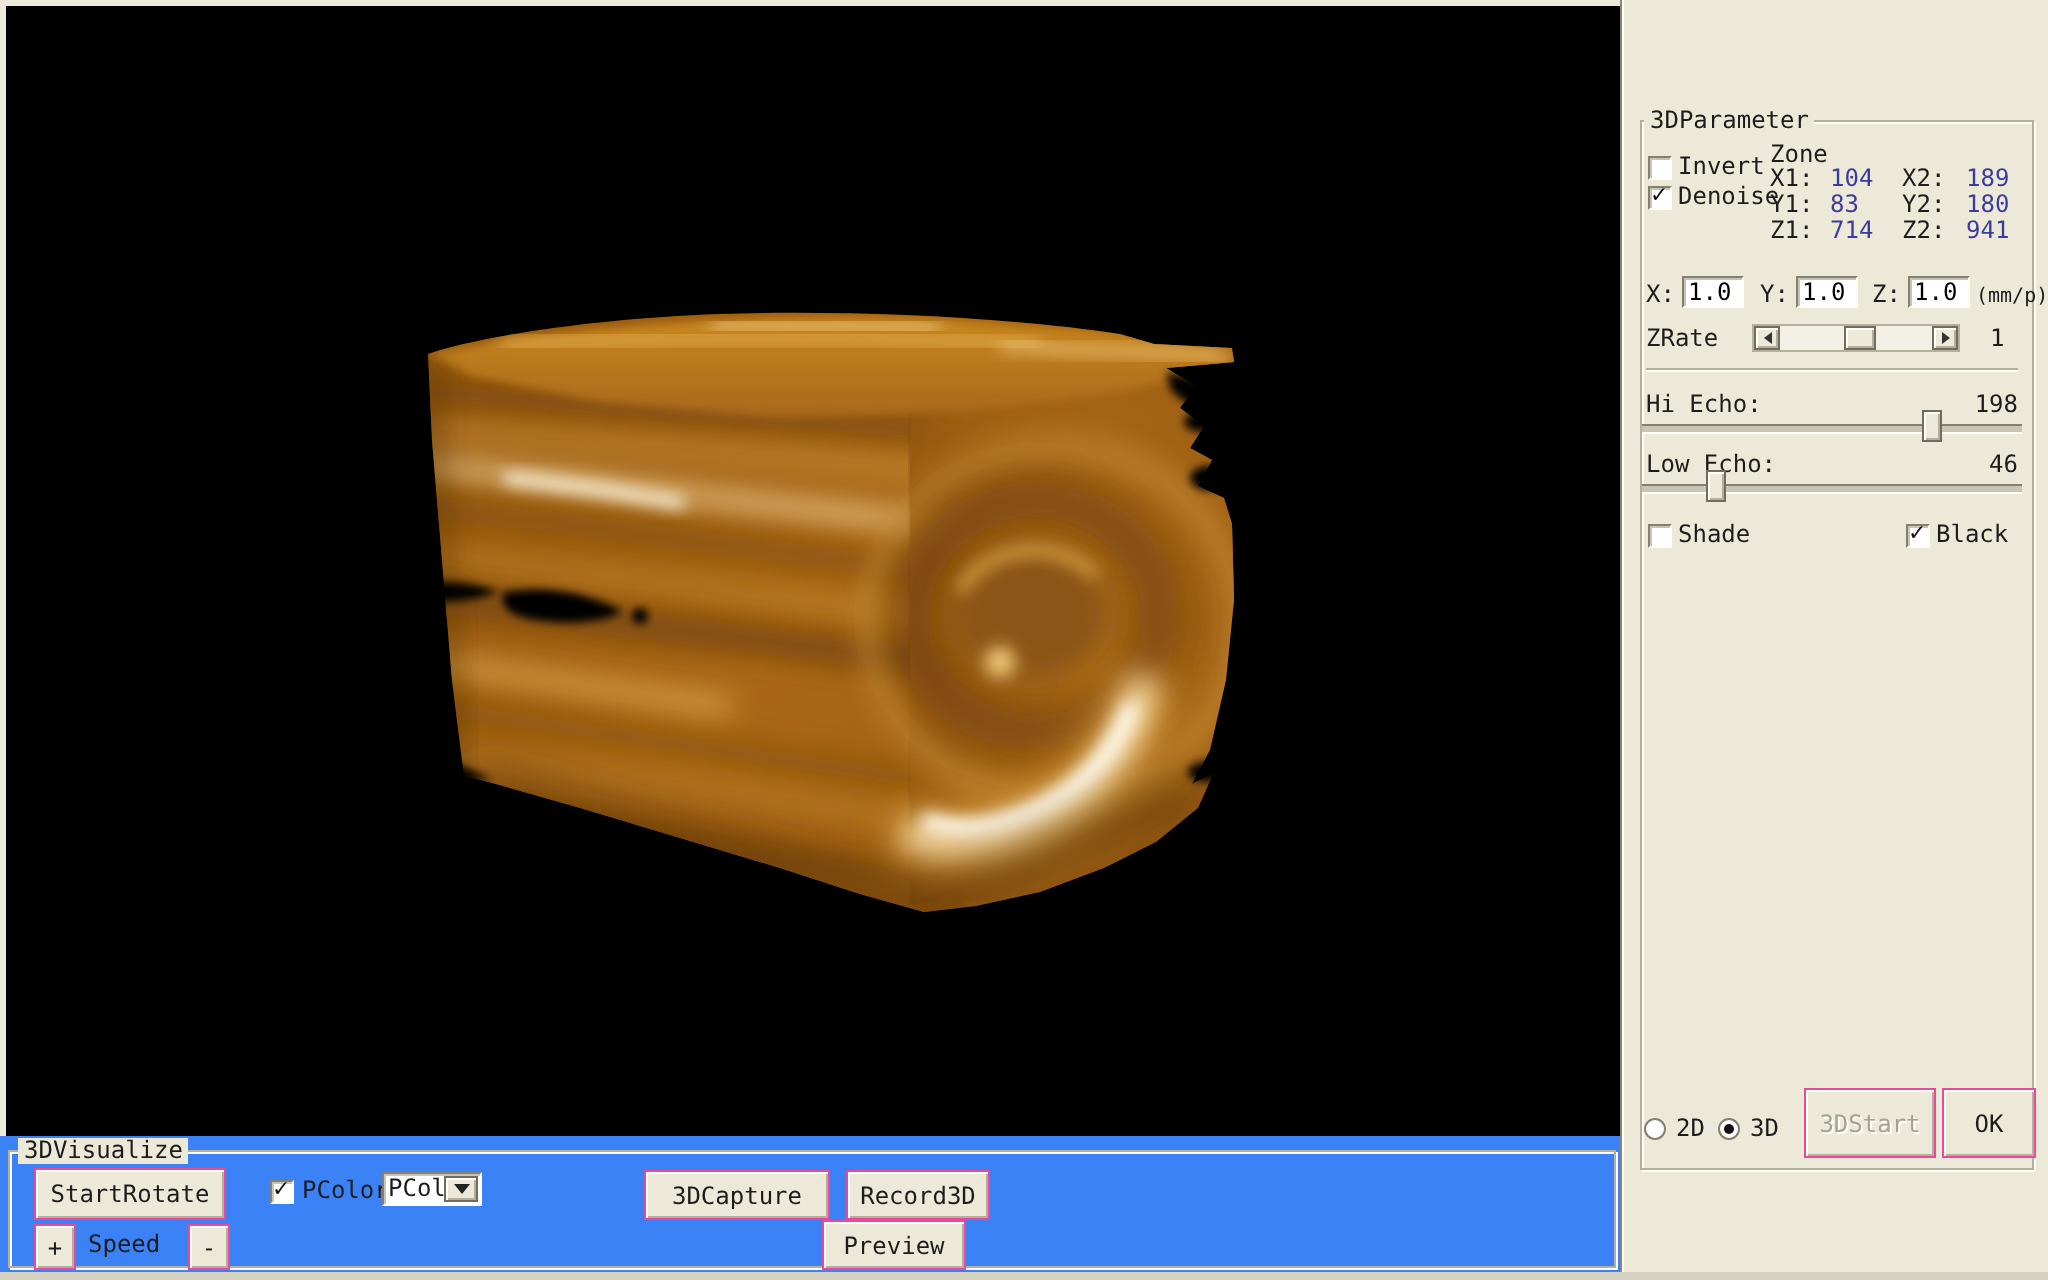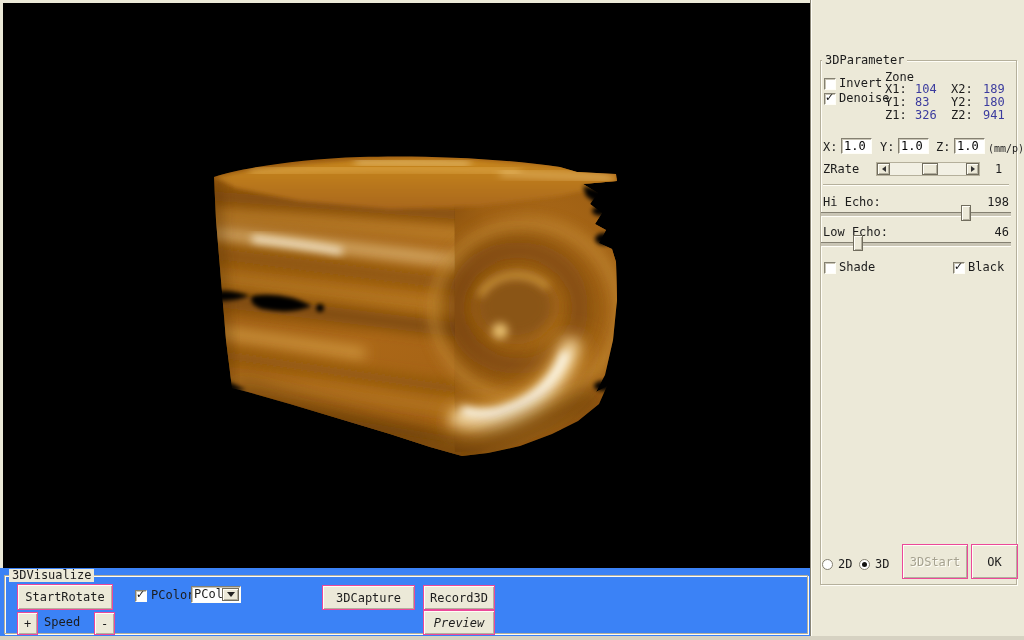--- a/index.html
+++ b/index.html
@@ -155,21 +155,21 @@
     <div class="lbl" style="left:28px;top:92px;">Denoise</div>
 
     <div class="lbl" style="left:74px;top:71px;">Zone</div>
     <div class="lbl" style="left:74px;top:83px;">
       <span style="display:inline-block;width:30px;">X1:</span><span class="val-blue" style="display:inline-block;width:36px;">104</span><span style="display:inline-block;width:32px;">X2:</span><span class="val-blue">189</span>
     </div>
     <div class="lbl" style="left:74px;top:96px;">
       <span style="display:inline-block;width:30px;">Y1:</span><span class="val-blue" style="display:inline-block;width:36px;">83</span><span style="display:inline-block;width:32px;">Y2:</span><span class="val-blue">180</span>
     </div>
     <div class="lbl" style="left:74px;top:109px;">
-      <span style="display:inline-block;width:30px;">Z1:</span><span class="val-blue" style="display:inline-block;width:36px;">326</span><span style="display:inline-block;width:32px;">Z2:</span><span class="val-blue">941</span>
+      <span style="display:inline-block;width:30px;">Z1:</span><span class="val-blue" style="display:inline-block;width:36px;">714</span><span style="display:inline-block;width:32px;">Z2:</span><span class="val-blue">941</span>
     </div>
 
     <div class="lbl" style="left:12px;top:141px;">X:</div>
     <input class="tb" style="left: 30px; top: 138px; width: 31px; height: 16px;" value="1.0">
     <div class="lbl" style="left:69px;top:141px;">Y:</div>
     <input class="tb" style="left: 87px; top: 138px; width: 31px; height: 16px;" value="1.0">
     <div class="lbl" style="left:125px;top:141px;">Z:</div>
     <input class="tb" style="left: 143px; top: 138px; width: 31px; height: 16px;" value="1.0">
     <div class="lbl small" style="left:177px;top:142px;">(mm/p)</div>
 
@@ -221,21 +221,21 @@
 
     <span class="cb on" style="left:135px;top:22px;"></span>
     <div class="lbl" style="left:151px;top:21px;">PColor</div>
     <div class="tb" style="left:191px;top:18px;width:50px;height:17px;">
       <span>PColor</span>
       <span class="combo-arrow"></span>
     </div>
 
     <div class="btn" style="left:322px;top:17px;width:91px;height:23px;">3DCapture</div>
     <div class="btn" style="left:423px;top:17px;width:70px;height:23px;">Record3D</div>
-    <div class="btn" style="left:423px;top:42px;width:70px;height:23px;font-style:italic;">Preview</div>
+    <div class="btn" style="left:411px;top:42px;width:70px;height:23px;">Preview</div>
 
     <div class="btn" style="left:17px;top:44px;width:19px;height:21px;">+</div>
     <div class="lbl" style="left:44px;top:48px;">Speed</div>
     <div class="btn" style="left:94px;top:44px;width:19px;height:21px;">-</div>
   </div>
 
   <div class="bottom-strip"></div>
 </div>
 
 </body></html>

